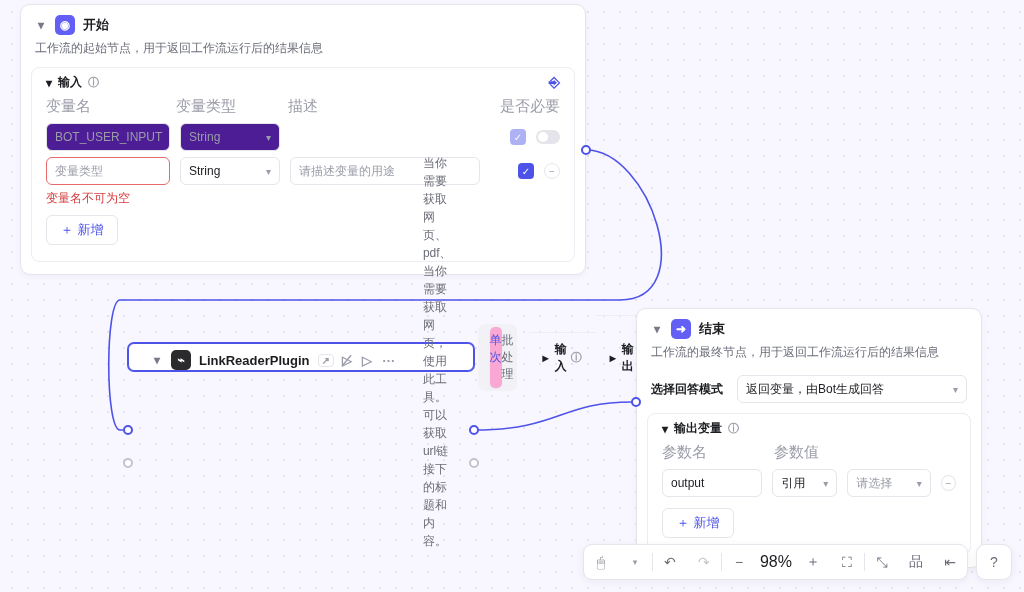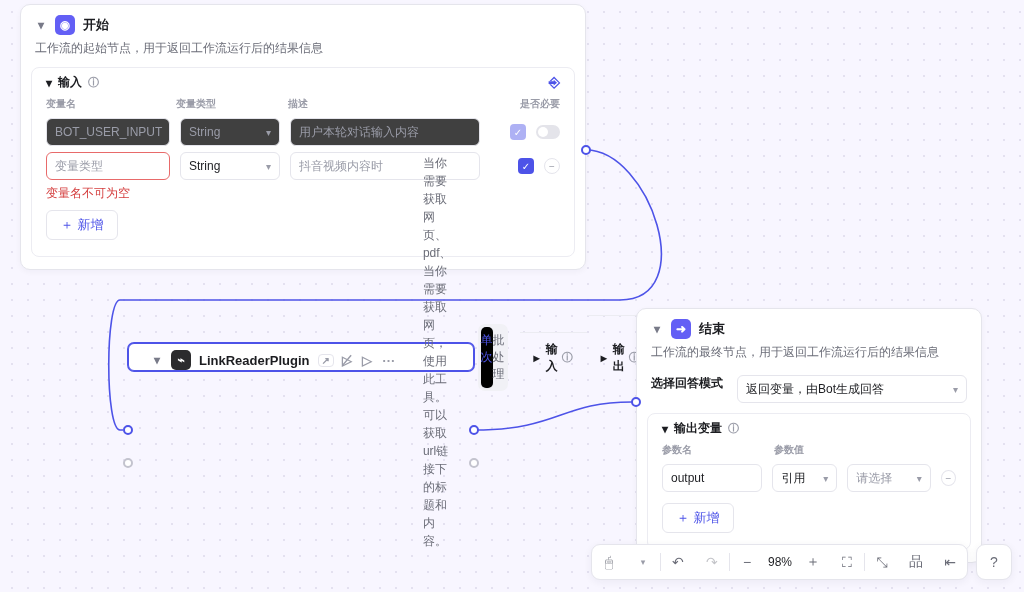--- a/index.html
+++ b/index.html
@@ -29,60 +29,60 @@
   .hdr-icon{width:20px;height:20px;border-radius:5px;display:flex;align-items:center;justify-content:center;color:#fff;font-size:12px;}
   .kaishi-ic{background:var(--accent-light);}
   .jieshu-ic{background:var(--accent-light);}
   .plug-ic{background:#2b2b2d;}
   .sub{padding:0 14px 10px;font-size:12px;color:var(--txt2);line-height:1.5;}
 
   .panel-head{display:flex;align-items:center;gap:6px;padding:6px 14px 6px;font-size:12px;font-weight:600;color:var(--txt);}
   .panel-head .sp{flex:1;}
   .info-ic{color:var(--txt3);font-size:11px;}
 
-  .grid-labels{display:flex;padding:0 14px 4px;font-size:10px;color:var(--txt3);font-weight:bold;}
+  .grid-labels{display:flex;padding:0 14px 4px;font-size:15px;color:var(--txt3);}
   .row{display:flex;align-items:center;padding:3px 14px;gap:10px;}
   .inp,.sel{height:28px;border:1px solid var(--border);border-radius:6px;background:#fff;font-size:12px;
     padding:0 8px;display:flex;align-items:center;color:var(--txt);}
-  .inp.dis,.sel.dis{background:#404040;color:var(--txt3);}
+  .inp.dis,.sel.dis{background:#4c1d95;color:var(--txt3);}
   .inp.err{border-color:var(--red-b);}
   .sel{justify-content:space-between;}
   .sel .car{color:var(--txt3);font-size:10px;}
   .ph{color:var(--txt3);}
   .chk{width:16px;height:16px;border-radius:4px;display:flex;align-items:center;justify-content:center;font-size:10px;}
   .chk.on{background:var(--accent);color:#fff;}
   .chk.on.dim{opacity:.45;}
   .toggle{width:24px;height:14px;border-radius:8px;background:#e4e4ea;position:relative;}
   .toggle::after{content:"";position:absolute;width:10px;height:10px;border-radius:50%;background:#fff;top:2px;left:2px;}
   .minus{width:16px;height:16px;border:1px solid var(--border);border-radius:50%;display:flex;align-items:center;justify-content:center;color:var(--txt3);font-size:10px;}
 
   .add-btn{margin:8px 14px 12px;height:30px;width:72px;border:1px solid var(--border);border-radius:6px;
     background:#fff;display:flex;align-items:center;justify-content:center;gap:4px;color:var(--accent);
     font-size:13px;font-weight:500;cursor:pointer;}
 
   .err-msg{font-size:12px;color:var(--red);padding:2px 14px 0;}
 
   .tab-bar{display:flex;margin:6px 12px;background:#f1f1f6;border-radius:7px;padding:3px;}
   .tab{flex:1;text-align:center;font-size:12px;padding:5px 0;border-radius:5px;color:var(--txt2);cursor:pointer;}
-  .tab.act{background:#000000;color:var(--accent);font-weight:500;box-shadow:0 1px 2px rgba(0,0,0,.05);}
+  .tab.act{background:#f9a8d4;color:var(--accent);font-weight:500;box-shadow:0 1px 2px rgba(0,0,0,.05);margin-left:9px;}
 
   .section-row{display:flex;align-items:center;padding:8px 14px;border-top:1px solid var(--border2);font-size:12px;font-weight:600;color:var(--txt);}
   .section-row .sp{flex:1;}
   .link{color:var(--accent);font-weight:500;cursor:pointer;font-size:12px;}
 
-  .mode-row{display:flex;gap:14px;padding:4px 14px 10px;font-size:12px;}
+  .mode-row{display:flex;align-items:center;gap:14px;padding:4px 14px 10px;font-size:12px;}
   .mode-row label{font-weight:600;color:var(--txt);}
 
   .toolbar{position:absolute;right:12px;bottom:12px;display:flex;gap:8px;}
   .tb-group{display:flex;align-items:center;background:#fff;border:1px solid var(--border);border-radius:9px;
     box-shadow:0 2px 8px rgba(30,30,60,.06);height:36px;}
   .tb-btn{width:34px;height:36px;display:flex;align-items:center;justify-content:center;color:var(--txt2);
     font-size:14px;cursor:pointer;}
   .tb-sep{width:1px;height:18px;background:var(--border);}
-  .tb-zoom{font-size:12px;color:var(--txt);padding:0 4px;text-align:right;}
+  .tb-zoom{font-size:16px;color:var(--txt);padding:0 4px;text-align:right;}
 
   svg.edges{position:absolute;top:0;left:0;width:1024px;height:592px;pointer-events:none;}
   svg.edges path{fill:none;stroke:var(--accent);stroke-width:1.6;}
   .port{position:absolute;width:10px;height:10px;border:2px solid var(--accent);background:#fff;border-radius:50%;}
   .port.gray{border-color:#c3c3ce;}
 
   .hdr-actions{margin-left:auto;display:flex;gap:10px;color:var(--txt3);font-size:13px;}
   .hdr-actions span{cursor:pointer;}
   .import-ic{color:var(--accent);font-size:14px;cursor:pointer;}
   .badge{border:1px solid var(--border);border-radius:4px;font-size:10px;padding:0 3px;color:var(--txt3);}
@@ -116,37 +116,34 @@
       <span style="width:195px">描述</span>
       <span style="flex:1"></span>
       <span>是否必要</span>
     </div>
     <div class="row">
       <div class="inp dis" style="width:124px">BOT_USER_INPUT</div>
       <div class="sel dis" style="width:100px">
           <span>String</span>
           <span class="car">▾</span>
         </div>
-      <div class="inp dis" style="width:190px">
-          <span class="ph">用户本轮对话输入内容</span>
-        </div>
       <span style="flex:1"></span>
       <div class="chk on dim">✓</div>
       <div class="toggle"></div>
     </div>
     <div class="row">
       <div class="inp err" style="width:124px">
           <span class="ph">变量类型</span>
         </div>
       <div class="sel" style="width:100px">
           <span>String</span>
           <span class="car">▾</span>
         </div>
       <div class="inp" style="width:190px">
-          <span class="ph">抖音视频内容时</span>
+          <span class="ph">请描述变量的用途</span>
         </div>
       <span style="flex:1"></span>
       <div class="chk on">✓</div>
       <div class="minus">−</div>
     </div>
     <div class="err-msg">变量名不可为空</div>
     <div class="add-btn">＋ <span>新增</span></div>
   </div>
 </div>
 <div class="port" style="left:581px;top:145px;"></div>

